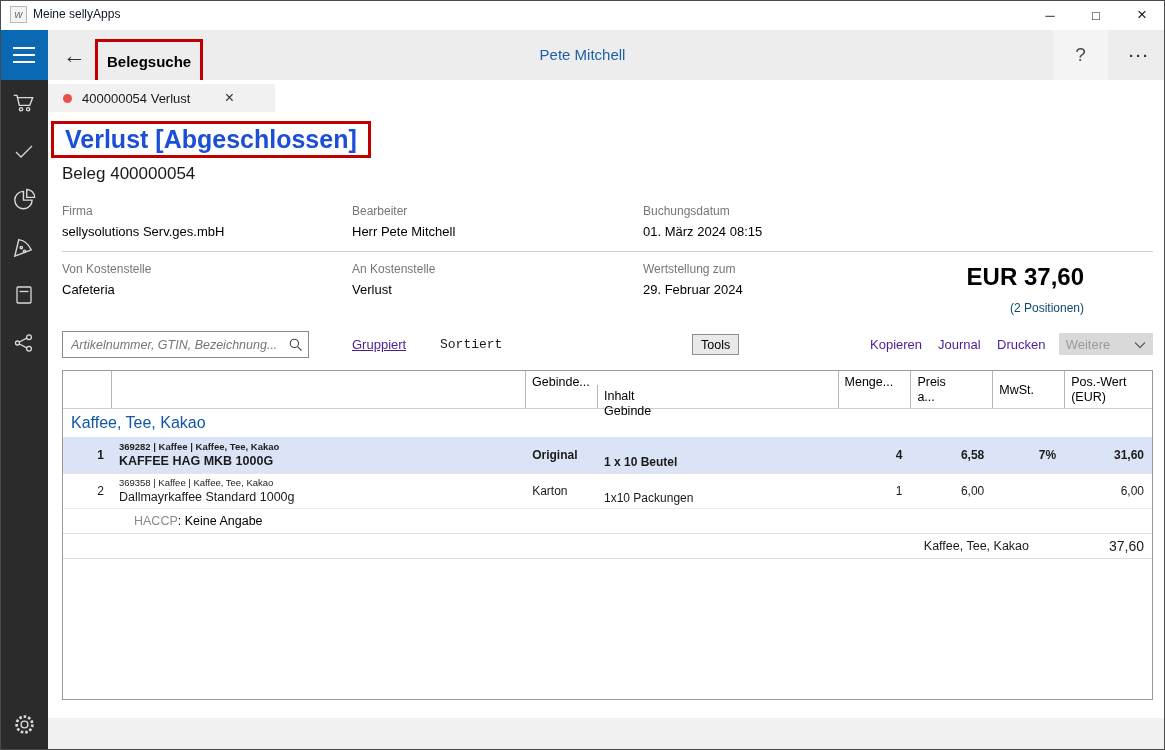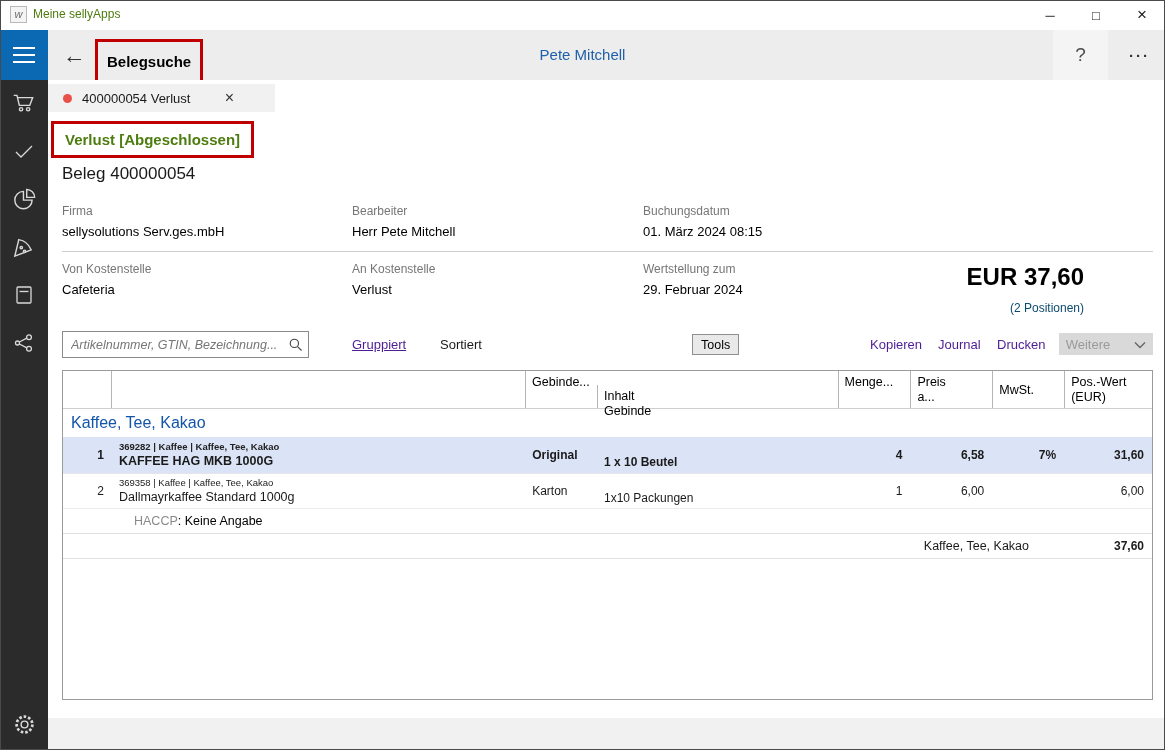--- a/index.html
+++ b/index.html
@@ -7,21 +7,21 @@
   body {
     position:relative; font-family:"Liberation Sans","DejaVu Sans",sans-serif;
     background:#ffffff; color:#1a1a1a; overflow:hidden;
   }
   .frame { position:absolute; inset:0; border:1px solid #4a4a4a; pointer-events:none; z-index:99; }
 
   
   .titlebar { position:absolute; left:0; top:0; width:1165px; height:30px; background:#fff; }
   .app-icon { position:absolute; left:10px; top:6px; width:17px; height:17px; border:1px solid #b9b9b9;
     background:#f4f4f4; color:#6a6a6a; font-size:11px; font-style:italic; text-align:center; line-height:15px; }
-  .win-title { position:absolute; left:33px; top:7px; font-size:12px; color:#4d7c0f; }
+  .win-title { position:absolute; left:33px; top:7px; font-size:12px; color:#0f172a; }
   .win-controls { position:absolute; right:0; top:0; height:30px; display:flex; }
   .win-btn { width:46px; height:30px; display:flex; align-items:center; justify-content:center;
     font-size:13px; color:#1a1a1a; background:transparent; border:none; cursor:default; }
   .win-btn.close-glyph { font-size:17px; }
 
   
   .topbar { position:absolute; left:0; top:30px; width:1165px; height:50px; background:#ededed; }
   .hamburger { position:absolute; left:0; top:0; width:48px; height:50px; background:#0b69b3;
     display:flex; flex-direction:column; justify-content:center; align-items:center; gap:5px; border:none; }
   .hamburger span { display:block; width:22px; height:2px; background:#fff; }
@@ -48,40 +48,40 @@
   
   .main { position:absolute; left:48px; top:80px; width:1048px; height:670px; background:#fff;padding-left:12px; }
 
   .tab { position:absolute; left:0; top:4px; width:227px; height:28px; background:#f1f1f1;
     display:flex; align-items:center; }
   .tab-dot { width:9px; height:9px; border-radius:50%; background:#e8504a; margin-left:15px; }
   .tab-label { font-size:13px; color:#1a1a1a; margin-left:10px; }
   .tab-close { margin-left:28px; background:none; border:none; font-size:16px; color:#333; width:22px; }
 
   .doc-title-box { position:absolute; left:3px; top:41px; height:37px; display:flex; align-items:center; padding:0 11px; }
-  .doc-title { font-size:15px; font-weight:bold; color:#4d7c0f; }
+  .doc-title { font-size:25px; font-weight:bold; color:#1d4ed8; }
   .doc-subtitle { position:absolute; left:14px; top:84px; font-size:17px; color:#1a1a1a; }
 
   .fld-label { position:absolute; font-size:12px; color:#767676; }
   .fld-value { position:absolute; font-size:13px; color:#000; }
   .fields-divider { position:absolute; left:14px; top:171px; width:1091px; border-top:1px solid #cfcfcf; }
 
   .total-amount { position:absolute; right:12px; top:183px; font-size:24px; font-weight:bold; color:#000; }
   .total-pos { position:absolute; right:12px; top:221px; font-size:12px; color:#0c4a6e; }
 
   
   .search-wrap { position:absolute; left:14px; top:251px; width:247px; height:27px; border:1px solid #8a8a8a;
     background:#fff; display:flex; align-items:center; }
   .search-input { flex:1; border:none; outline:none; font-size:12.5px; font-style:italic; color:#333;
     padding:0 4px 0 8px; font-family:inherit; background:transparent; }
   .search-input::placeholder { color:#767676; font-style:italic; }
   .search-icon { width:26px; display:flex; align-items:center; justify-content:center; }
   .link { background:none; border:none; font-size:13px; color:#4c1d95; position:absolute; top:257px; padding:0; cursor:pointer; font-family:inherit; }
   .link.underlined { text-decoration:underline; }
-  .plainlbl { position:absolute; top:257px; font-size:13px; color:#1a1a1a; }
+  .plainlbl { position:absolute; top:257px; font-size:13px; color:#1a1a1a;font-family:Liberation Mono, monospace; }
   .tools-btn { position:absolute; left:644px; top:254px; height:21px; padding:0 8px; font-size:12.5px;
     background:#e9e9e9; border:1px solid #8f8f8f; color:#000; font-family:inherit; }
   .weitere-btn { position:absolute; left:1011px; top:253px; width:94px; height:22px; background:#d9d9d9;
     border:none; color:#9a9a9a; font-size:13px; display:flex; align-items:center; justify-content:center; gap:24px; font-family:inherit; }
 
   
   .table { position:absolute; left:14px; top:290px; width:1091px; height:330px; border:1px solid #9a9a9a; background:#fff; }
   .trow { display:flex; width:100%; }
   .c-num   { width:48px; }
   .c-desc  { width:415px; }
@@ -110,21 +110,21 @@
   .item .lft { justify-content:flex-start; padding-left:7px; }
   .item .rgt { justify-content:flex-end; padding-right:8px; }
   .row1 { height:36px; background:#dbe4f6; }
   .row1 .cell, .row1 .meta, .row1 .name { font-weight:bold; }
   .row2 { height:35px; border-top:1px solid #e6e6e6; }
   .haccp-row { height:25px; border-top:1px solid #ececec; display:flex; align-items:center; padding-left:71px; font-size:12.5px; }
   .haccp-key { color:#8a8a8a; }
   .haccp-val { color:#000; }
   .totalrow { height:26px; border-top:1px solid #e0e0e0; border-bottom:1px solid #e0e0e0; display:flex; align-items:center; }
   .total-label { flex:1; text-align:right; padding-right:35px; font-size:12.5px; color:#1a1a1a; }
-  .total-value { width:88px; text-align:right; padding-right:8px; font-size:12px; font-weight:bold; }
+  .total-value { width:88px; text-align:right; padding-right:8px; font-size:14px; font-weight:normal; }
 
   .bottomstrip { position:absolute; left:0; top:638px; width:1117px; height:32px; background:#f1f1f1; }
 </style>
 </head>
 <body>
 
 <div class="frame"></div>
 
 <div class="titlebar">
   <div class="app-icon">w</div>

